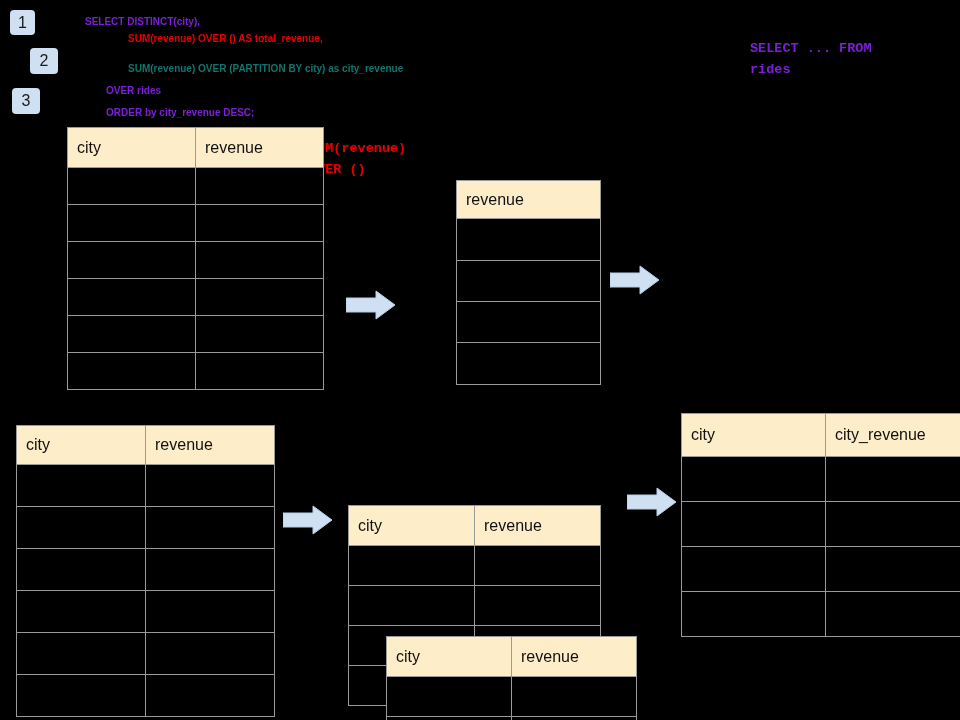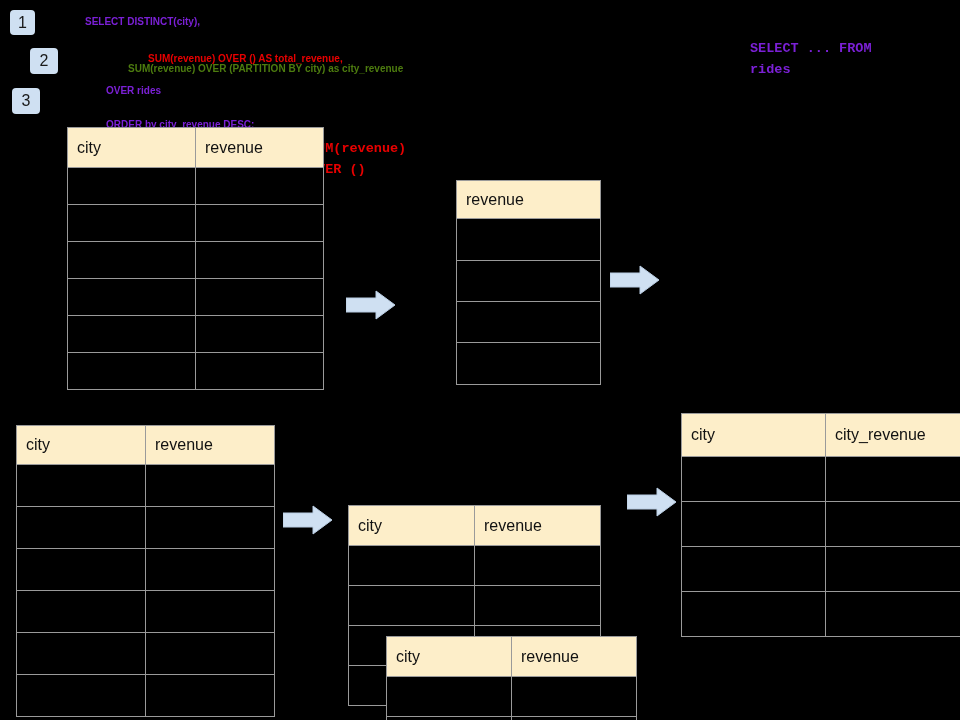--- a/index.html
+++ b/index.html
@@ -27,21 +27,21 @@
     position:absolute;
     font-family:Liberation Sans, sans-serif;
     font-size:10px;
     font-weight:bold;
     white-space:pre;
     letter-spacing:0px;
     line-height:21px;
   }
   .c-purple{color:#7b20d6;}
   .c-red{color:#e80000;}
-  .c-green{color:#4d7c0f;text-align:center;}
+  .c-green{color:#0f766e;text-align:center;}
 
   
   .annot{
     position:absolute;
     font-family:"Liberation Mono",monospace;
     font-size:13.5px;
     font-weight:bold;
     white-space:pre;
     line-height:21px;
   }
@@ -83,24 +83,24 @@
     <span>1</span>
   </div>
   <div class="badge" style="left:30px;top:48px;width:28px;height:26px;">
     <span>2</span>
   </div>
   <div class="badge" style="left:12px;top:88px;width:28px;height:26px;">
     <span>3</span>
   </div>
 
   <div class="code c-purple" style="left:85px;top:11px;">SELECT DISTINCT(city),</div>
-  <div class="code c-red" style="left:128px;top:48px;margin-left:20px;">SUM(revenue) OVER () AS total_revenue,</div>
+  <div class="code c-red" style="left:128px;top:28px;">SUM(revenue) OVER () AS total_revenue,</div>
   <div class="code c-green" style="left:128px;top:58px;">SUM(revenue) OVER (PARTITION BY city) as city_revenue</div>
   <div class="code c-purple" style="left:106px;top:80px;">OVER rides</div>
-  <div class="code c-purple" style="left:106px;top:102px;margin-top:12px;">ORDER by city_revenue DESC;</div>
+  <div class="code c-purple" style="left:106px;top:102px;">ORDER by city_revenue DESC;</div>
 
   <div class="annot a-purple" style="left:750px;top:38px;">SELECT ... FROM
 rides</div>
 
   <div class="annot a-red" style="left:309px;top:138px;">SUM(revenue)
 OVER ()</div>
 
 
   <table class="tbl" style="left:67px;top:127px;width:236px;">
     <tbody>

